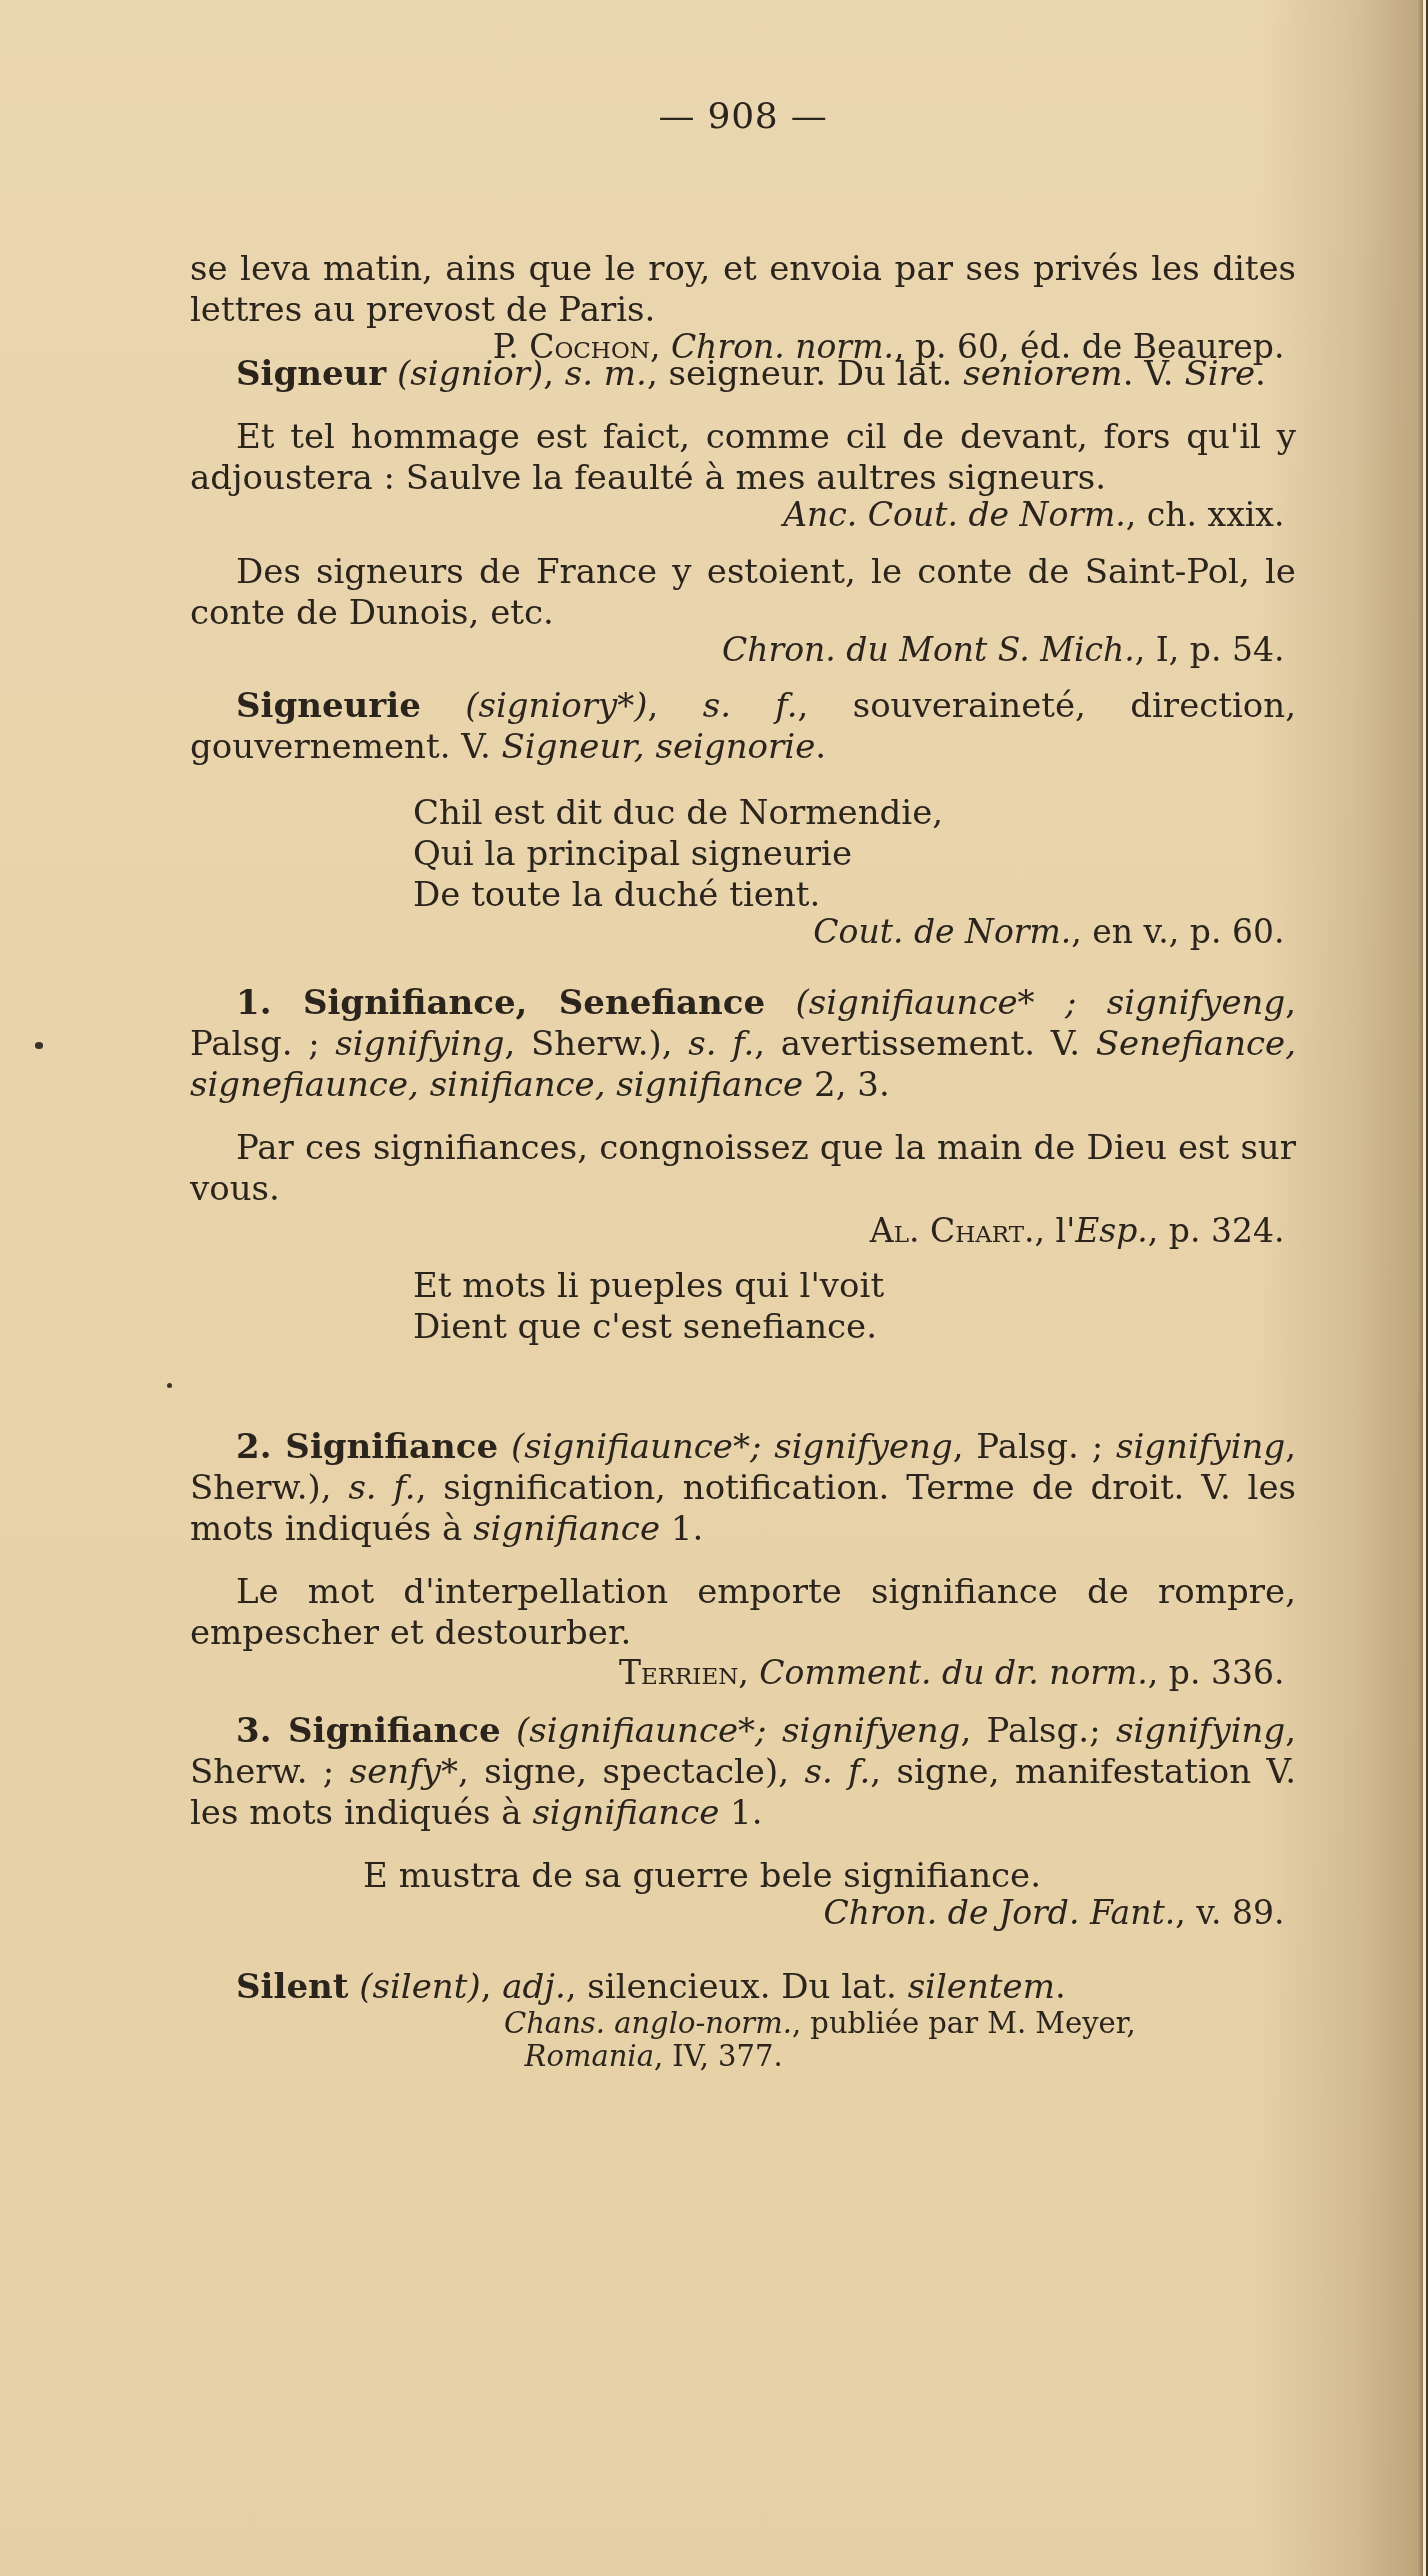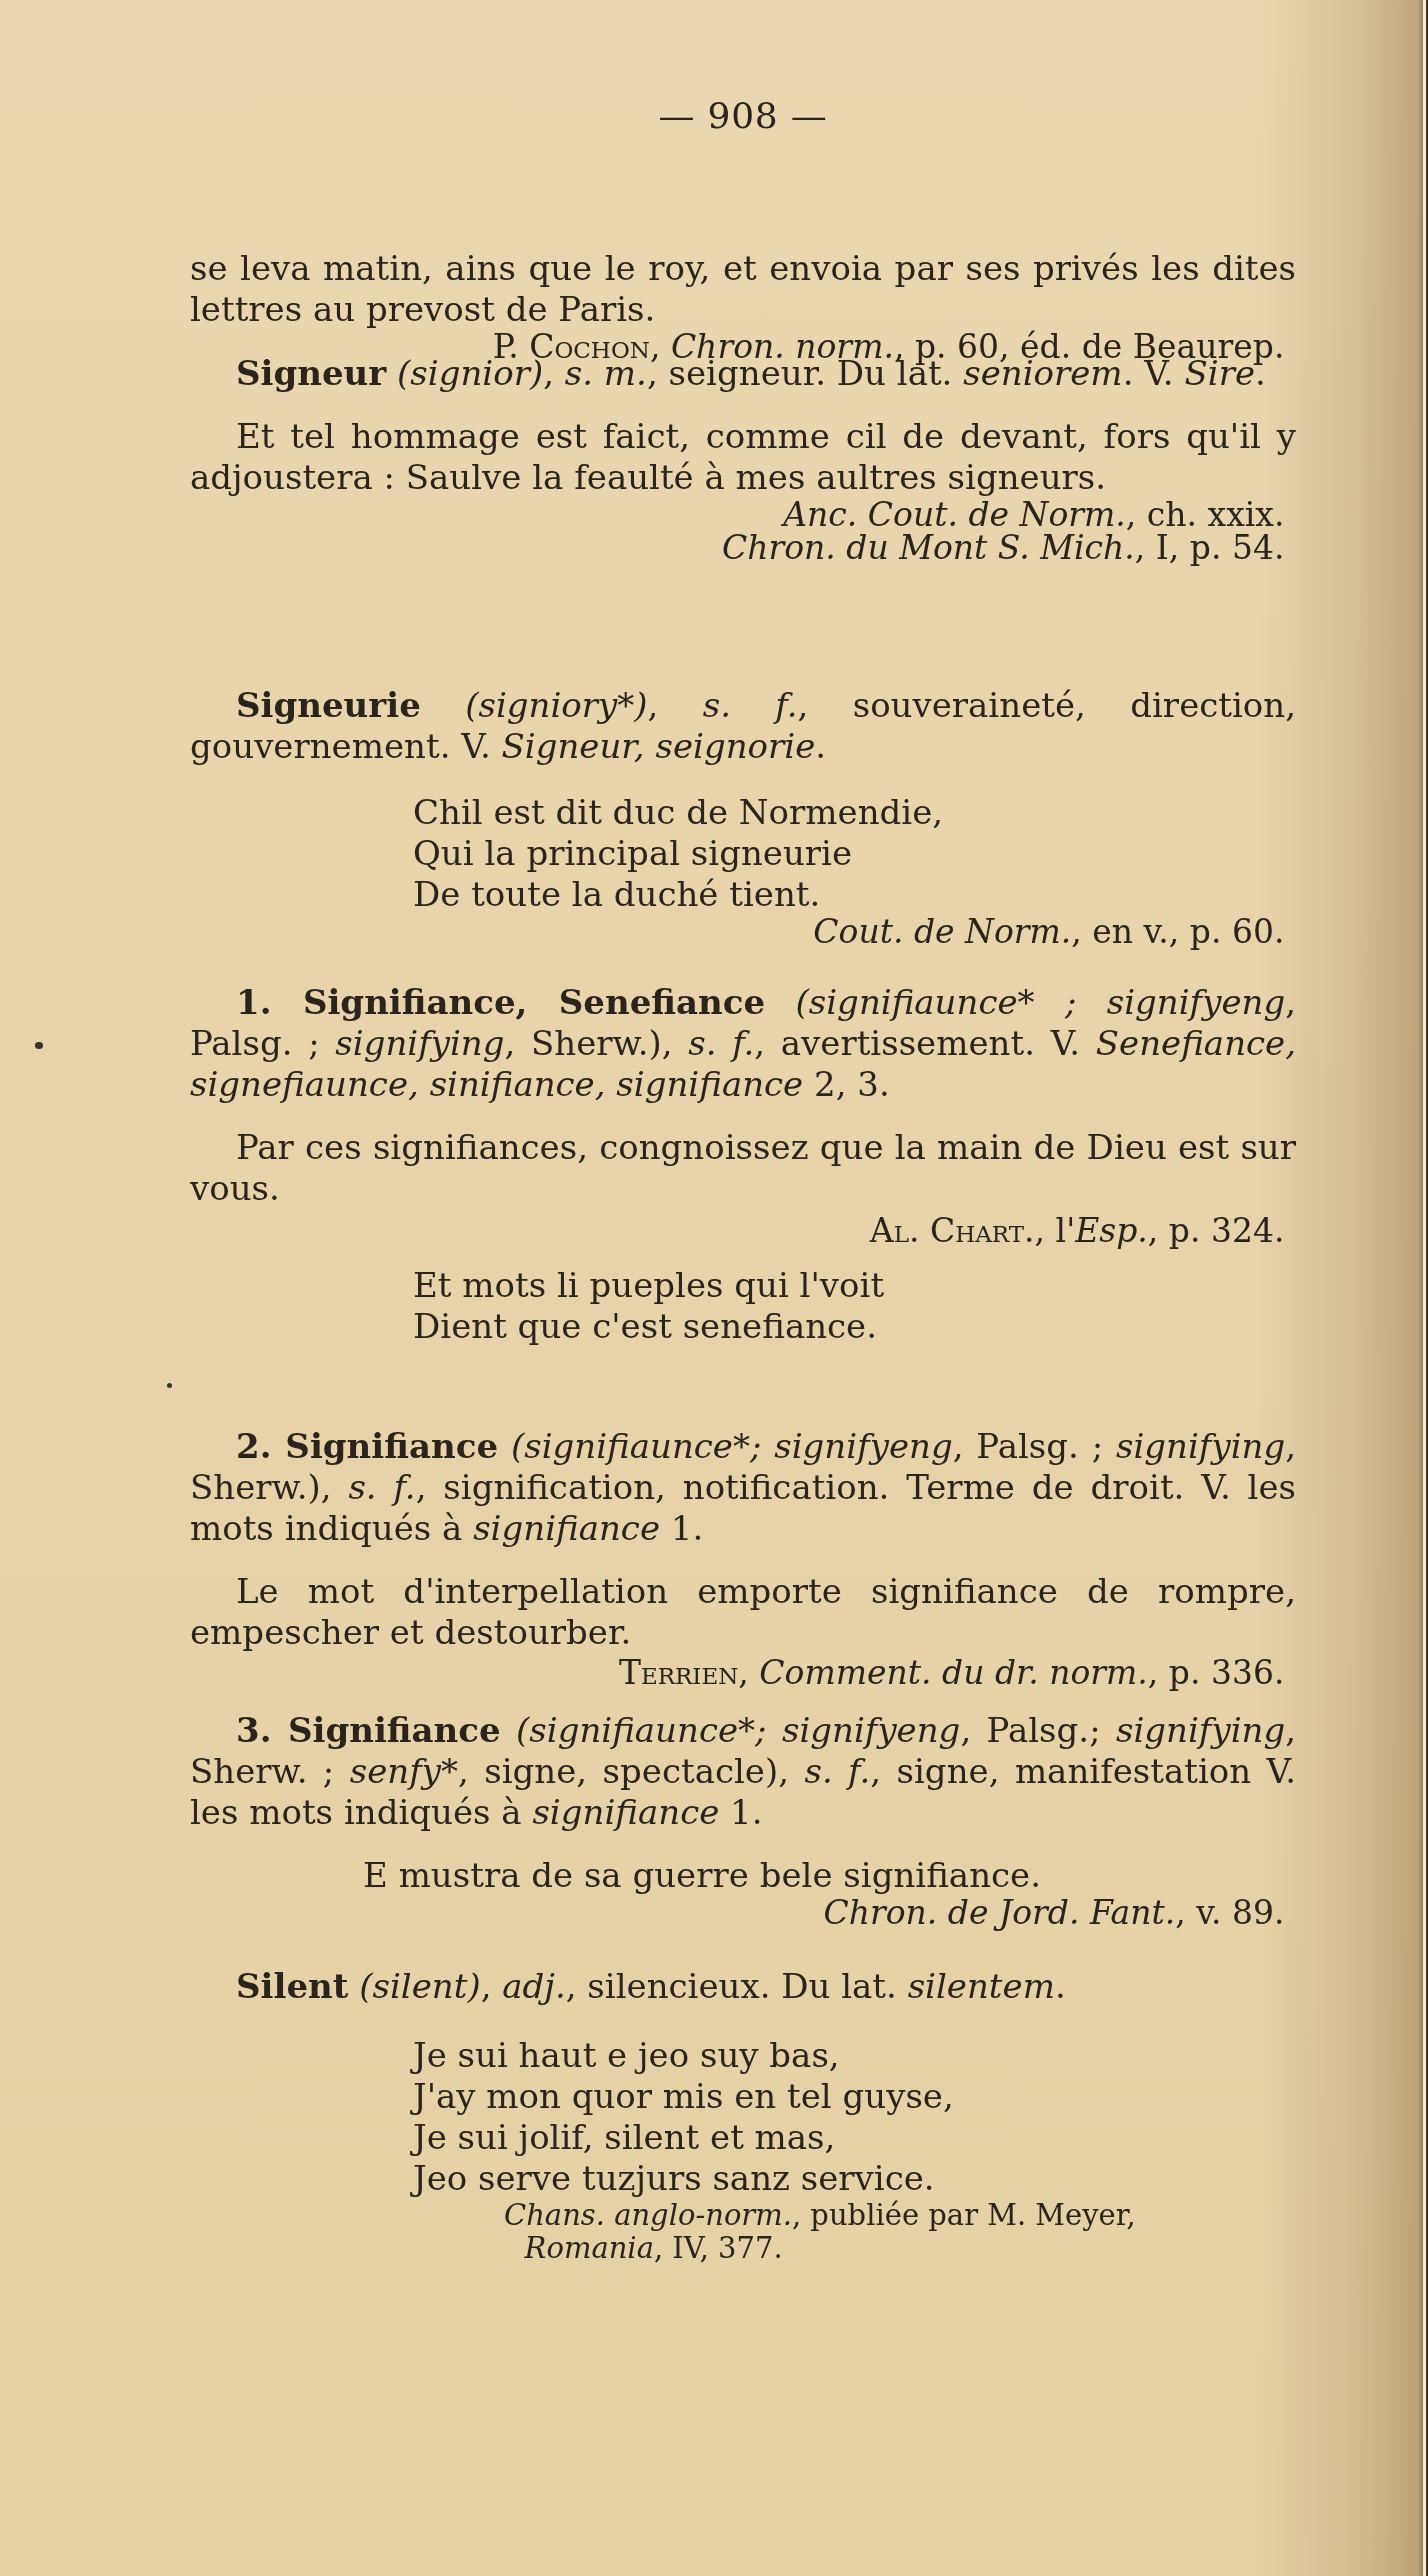--- a/index.html
+++ b/index.html
@@ -66,20 +66,21 @@
   </div>
 
   <div class="block" style="top:353px;">
     <p class="indent">
       <span class="hw">Signeur</span>
       <span class="it">(signior)</span>,
       <span class="it">s. m.</span><span>, seigneur. Du lat. </span><span class="it">seniorem</span><span>. V. </span><span class="it">Sire</span><span>.</span>
     </p>
     <p class="indent" style="margin-top:21.5px;">Et tel hommage est faict, comme cil de devant, fors qu'il y adjoustera : Saulve la feaulté à mes aultres signeurs.</p>
     <div class="cite"><span class="it">Anc. Cout. de Norm.</span><span>, ch. xxix.</span></div>
+    <p class="indent" style="margin-top:20px;">Des signeurs de France y estoient, le conte de Saint-Pol, le conte de Dunois, etc.</p>
     <div class="cite"><span class="it">Chron. du Mont S. Mich.</span><span>, I, p. 54.</span></div>
   </div>
 
   <div class="block" style="top:685px;">
     <p class="indent">
       <span class="hw">Signeurie</span>
       <span class="it">(signiory*)</span>,
       <span class="it">s. f.</span><span>, souveraineté, direction, gouvernement. V. </span><span class="it">Signeur, seignorie</span><span>.</span>
     </p>
     <div class="verse" style="margin-top:25px;">
@@ -122,26 +123,20 @@
     </div>
     <div class="cite"><span class="it">Chron. de Jord. Fant.</span><span>, v. 89.</span></div>
   </div>
 
   <div class="block" style="top:1966px;">
     <p class="indent">
       <span class="hw">Silent</span>
       <span class="it">(silent)</span>,
       <span class="it">adj.</span><span>, silencieux. Du lat. </span><span class="it">silentem</span><span>.</span>
     </p>
-    <div class="verse" style="margin-top:28px;">
-      <div>Je sui haut e jeo suy bas,</div>
-      <div>J'ay mon quor mis en tel guyse,</div>
-      <div>Je sui jolif, silent et mas,</div>
-      <div>Jeo serve tuzjurs sanz service.</div>
-    </div>
     <div style="padding-left:314px; font-size:29px; line-height:33px;">
       <div><span class="it">Chans. anglo-norm.</span><span>, publiée par M. Meyer,</span></div>
       <div style="padding-left:20.6px;"><span class="it">Romania</span><span>, IV, 377.</span></div>
     </div>
   </div>
 
 </div>
 
 
 </body></html>

